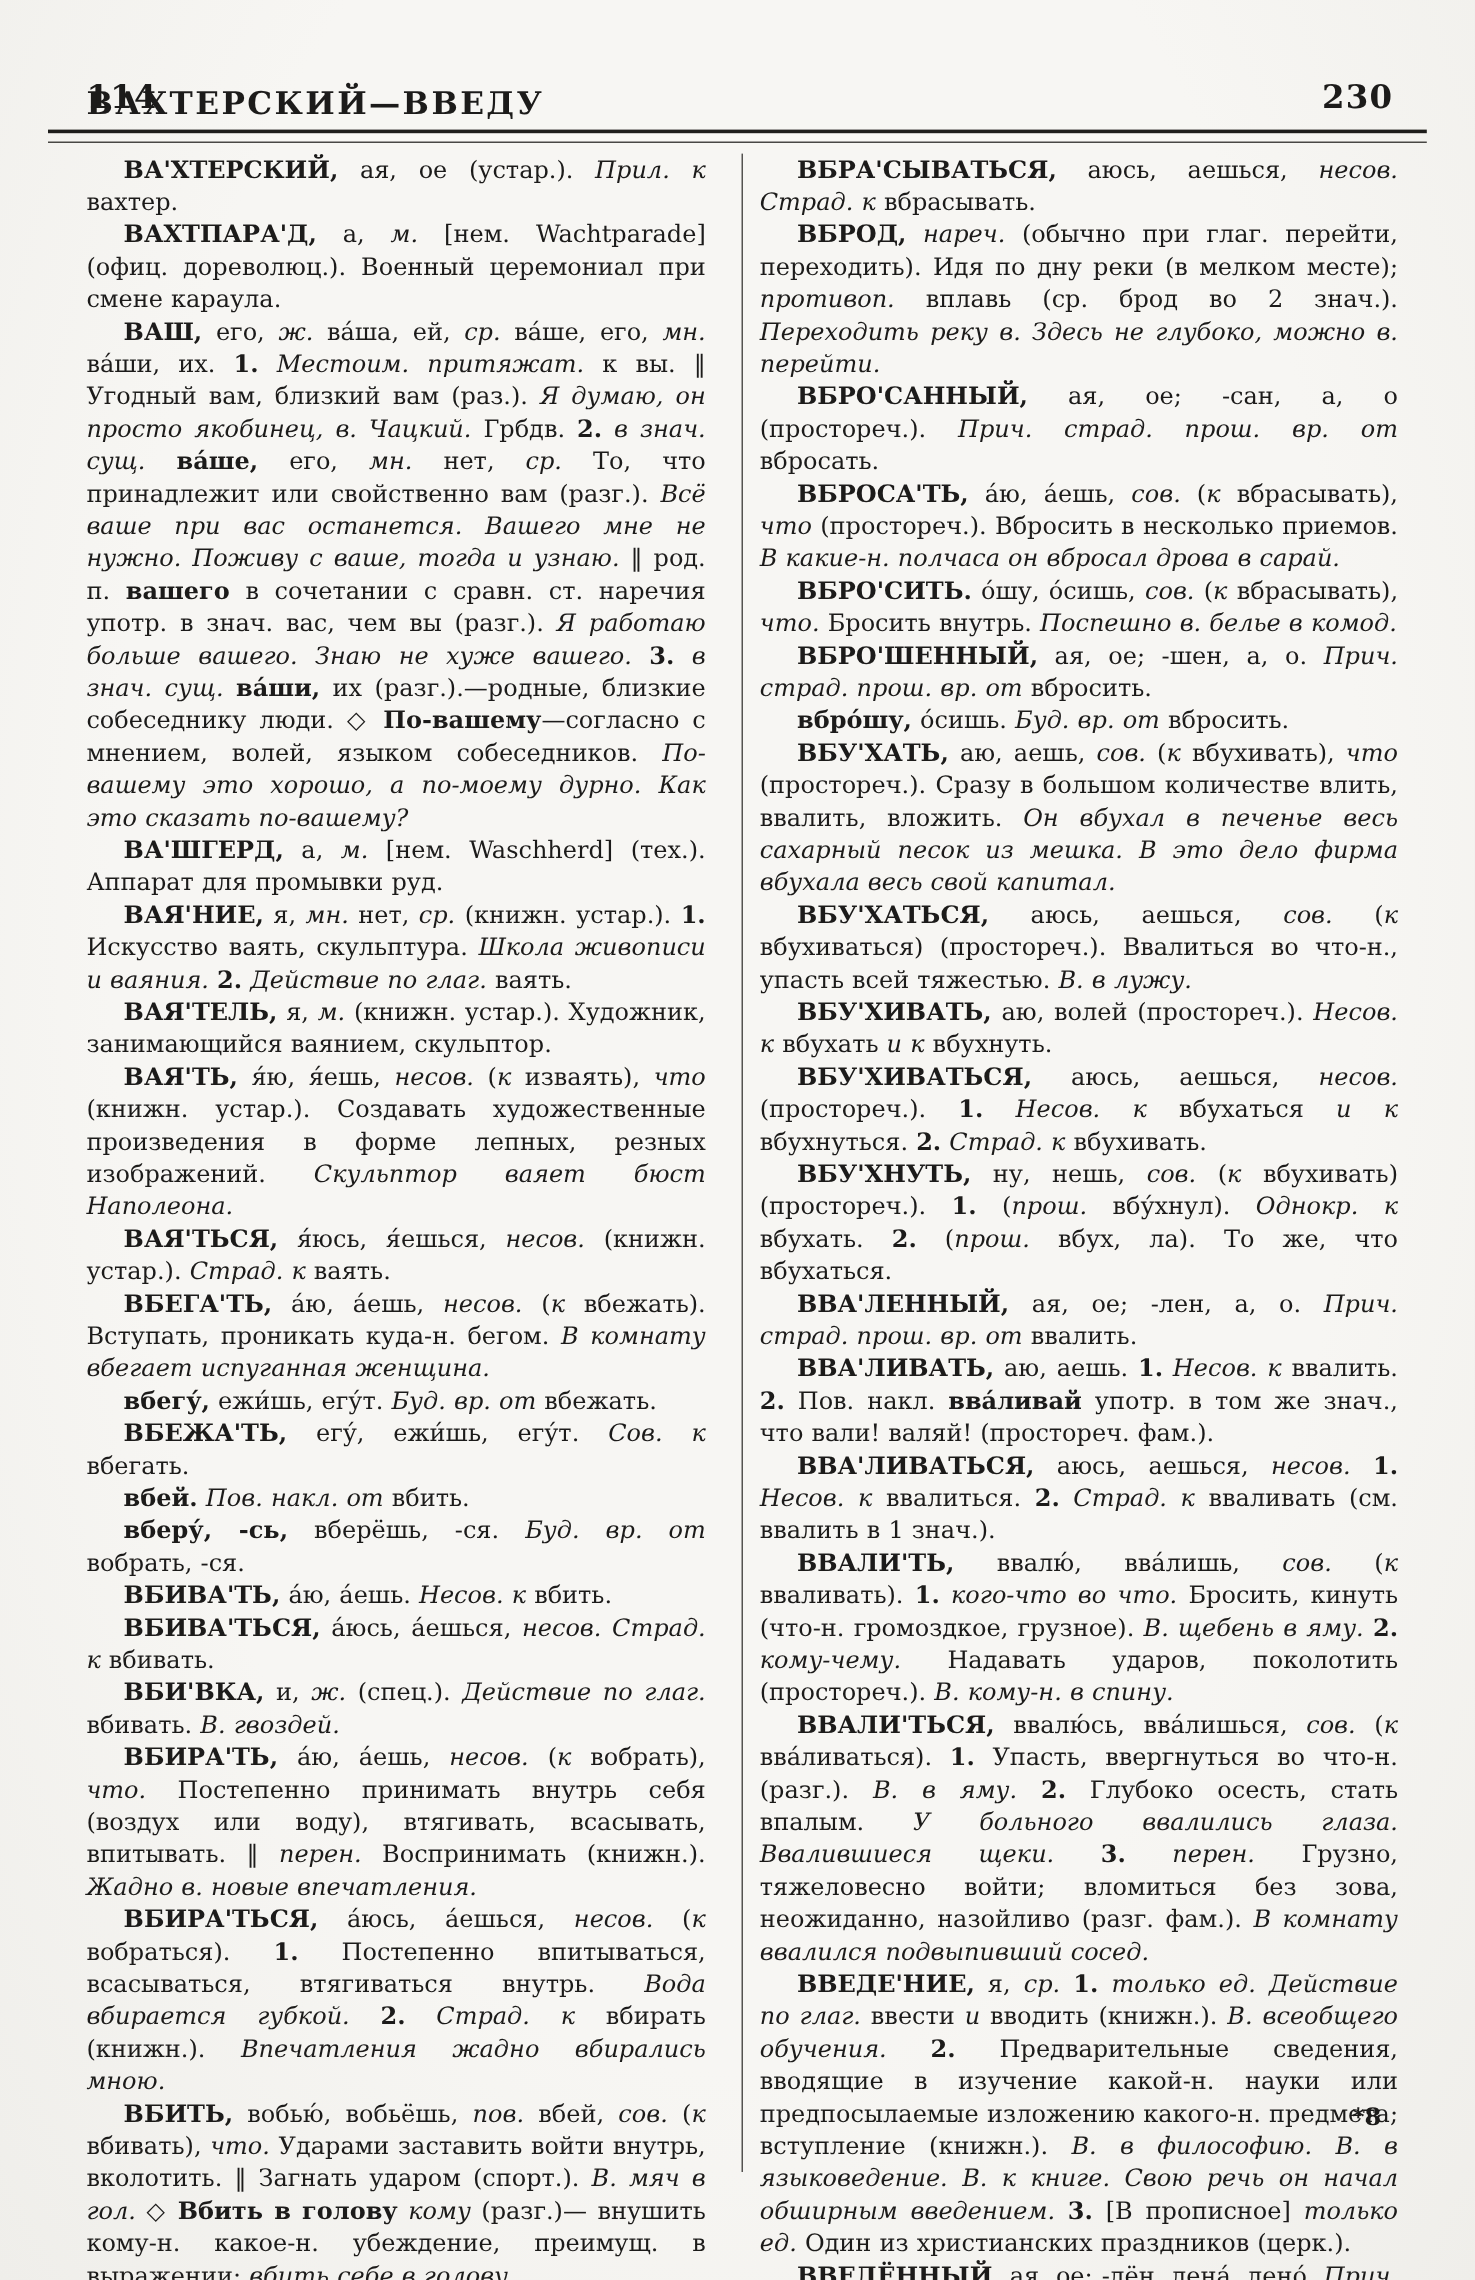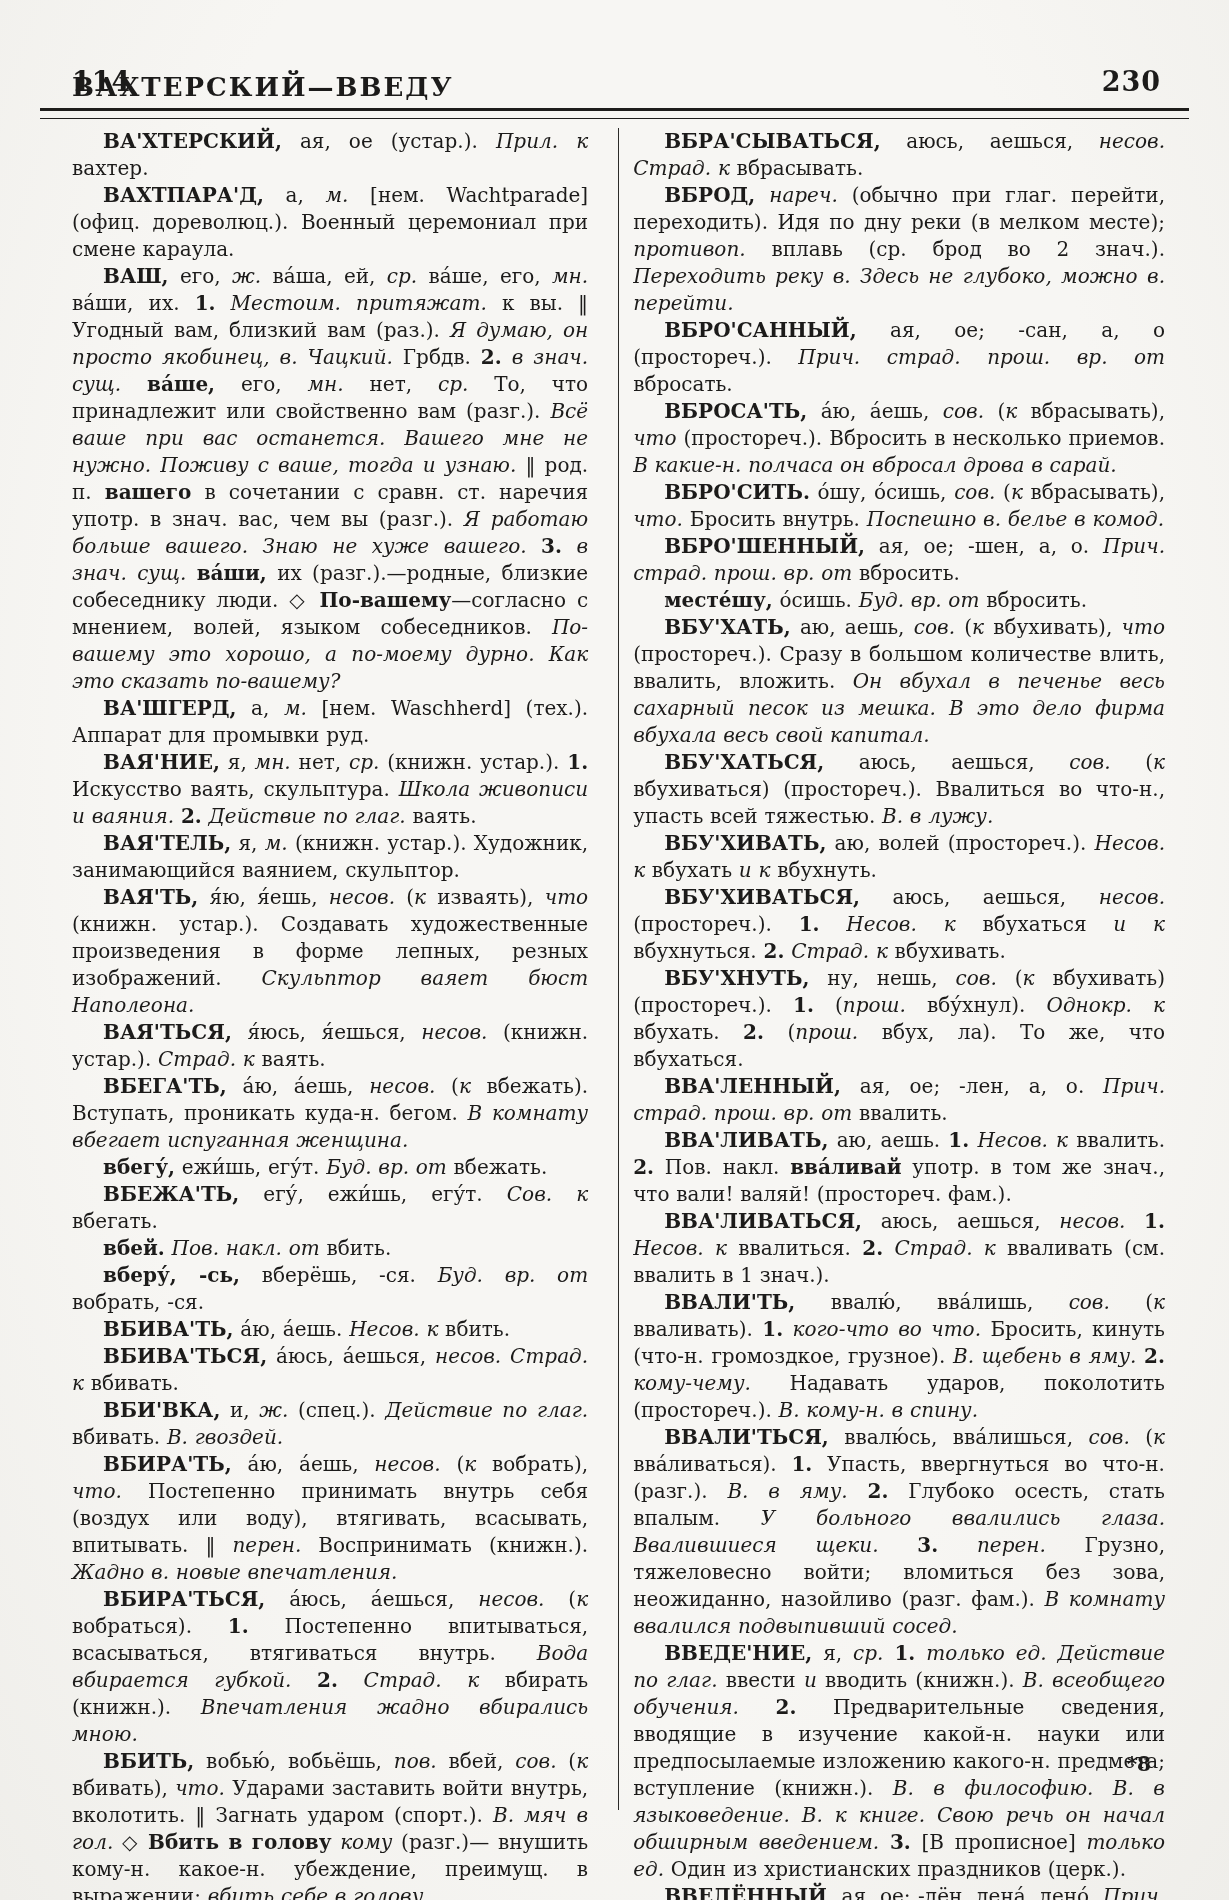--- a/index.html
+++ b/index.html
@@ -116,21 +116,21 @@
         <p class="entry"><span class="hw">ВБЛИЗИ',</span><span> </span><span class="it">нареч.</span><span> На малом расстоянии, невдалеке. </span><span class="it">В. лежала маленькая деревушка. В. от города. Дальнозоркий в. хуже видит.</span></p>
       </div>
     <div class="col-divider"></div>
     <div class="col right-col" id="col-right">
         <p class="entry"><span class="hw">ВБРА'СЫВАТЬСЯ,</span><span> аюсь, аешься, </span><span class="it">несов.</span><span> </span><span class="it">Страд. к</span><span> вбрасывать.</span></p>
         <p class="entry"><span class="hw">ВБРОД,</span><span> </span><span class="it">нареч.</span><span> (обычно при глаг. перейти, переходить). Идя по дну реки (в мелком месте); </span><span class="it">противоп.</span><span> вплавь (ср. брод во 2 знач.). </span><span class="it">Переходить реку в. Здесь не глубоко, можно в. перейти.</span></p>
         <p class="entry"><span class="hw">ВБРО'САННЫЙ,</span><span> ая, ое; -сан, а, о (простореч.). </span><span class="it">Прич. страд. прош. вр. от</span><span> вбросать.</span></p>
         <p class="entry"><span class="hw">ВБРОСА'ТЬ,</span><span> а́ю, а́ешь, </span><span class="it">сов.</span><span> (</span><span class="it">к</span><span> вбрасывать), </span><span class="it">что</span><span> (простореч.). Вбросить в несколько приемов. </span><span class="it">В какие-н. полчаса он вбросал дрова в сарай.</span></p>
         <p class="entry"><span class="hw">ВБРО'СИТЬ.</span><span> о́шу, о́сишь, </span><span class="it">сов.</span><span> (</span><span class="it">к</span><span> вбрасывать), </span><span class="it">что.</span><span> Бросить внутрь. </span><span class="it">Поспешно в. белье в комод.</span></p>
         <p class="entry"><span class="hw">ВБРО'ШЕННЫЙ,</span><span> ая, ое; -шен, а, о. </span><span class="it">Прич. страд. прош. вр. от</span><span> вбросить.</span></p>
-        <p class="entry"><span class="hw">месте́шу,</span><span> о́сишь. </span><span class="it">Буд. вр. от</span><span> вбросить.</span></p>
+        <p class="entry"><span class="hw">вбро́шу,</span><span> о́сишь. </span><span class="it">Буд. вр. от</span><span> вбросить.</span></p>
         <p class="entry"><span class="hw">ВБУ'ХАТЬ,</span><span> аю, аешь, </span><span class="it">сов.</span><span> (</span><span class="it">к</span><span> вбухивать), </span><span class="it">что</span><span> (простореч.). Сразу в большом количестве влить, ввалить, вложить. </span><span class="it">Он вбухал в печенье весь сахарный песок из мешка. В это дело фирма вбухала весь свой капитал.</span></p>
         <p class="entry"><span class="hw">ВБУ'ХАТЬСЯ,</span><span> аюсь, аешься, </span><span class="it">сов.</span><span> (</span><span class="it">к</span><span> вбухиваться) (простореч.). Ввалиться во что-н., упасть всей тяжестью. </span><span class="it">В. в лужу.</span></p>
         <p class="entry"><span class="hw">ВБУ'ХИВАТЬ,</span><span> аю, волей (простореч.). </span><span class="it">Несов. к</span><span> вбухать </span><span class="it">и к</span><span> вбухнуть.</span></p>
         <p class="entry"><span class="hw">ВБУ'ХИВАТЬСЯ,</span><span> аюсь, аешься, </span><span class="it">несов.</span><span> (простореч.). </span><span class="hw">1.</span><span> </span><span class="it">Несов. к</span><span> вбухаться </span><span class="it">и к</span><span> вбухнуться. </span><span class="hw">2.</span><span> </span><span class="it">Страд. к</span><span> вбухивать.</span></p>
         <p class="entry"><span class="hw">ВБУ'ХНУТЬ,</span><span> ну, нешь, </span><span class="it">сов.</span><span> (</span><span class="it">к</span><span> вбухивать) (простореч.). </span><span class="hw">1.</span><span> (</span><span class="it">прош.</span><span> вбу́хнул). </span><span class="it">Однокр. к</span><span> вбухать. </span><span class="hw">2.</span><span> (</span><span class="it">прош.</span><span> вбух, ла). То же, что вбухаться.</span></p>
         <p class="entry"><span class="hw">ВВА'ЛЕННЫЙ,</span><span> ая, ое; -лен, а, о. </span><span class="it">Прич. страд. прош. вр. от</span><span> ввалить.</span></p>
         <p class="entry"><span class="hw">ВВА'ЛИВАТЬ,</span><span> аю, аешь. </span><span class="hw">1.</span><span> </span><span class="it">Несов. к</span><span> ввалить. </span><span class="hw">2.</span><span> Пов. накл. </span><span class="hw">вва́ливай</span><span> употр. в том же знач., что вали! валяй! (простореч. фам.).</span></p>
         <p class="entry"><span class="hw">ВВА'ЛИВАТЬСЯ,</span><span> аюсь, аешься, </span><span class="it">несов.</span><span> </span><span class="hw">1.</span><span> </span><span class="it">Несов. к</span><span> ввалиться. </span><span class="hw">2.</span><span> </span><span class="it">Страд. к</span><span> вваливать (см. ввалить в 1 знач.).</span></p>
         <p class="entry"><span class="hw">ВВАЛИ'ТЬ,</span><span> ввалю́, вва́лишь, </span><span class="it">сов.</span><span> (</span><span class="it">к</span><span> вваливать). </span><span class="hw">1.</span><span> </span><span class="it">кого-что во что.</span><span> Бросить, кинуть (что-н. громоздкое, грузное). </span><span class="it">В. щебень в яму.</span><span> </span><span class="hw">2.</span><span> </span><span class="it">кому-чему.</span><span> Надавать ударов, поколотить (простореч.). </span><span class="it">В. кому-н. в спину.</span></p>
         <p class="entry"><span class="hw">ВВАЛИ'ТЬСЯ,</span><span> ввалю́сь, вва́лишься, </span><span class="it">сов.</span><span> (</span><span class="it">к</span><span> вва́ливаться). </span><span class="hw">1.</span><span> Упасть, ввергнуться во что-н. (разг.). </span><span class="it">В. в яму.</span><span> </span><span class="hw">2.</span><span> Глубоко осесть, стать впалым. </span><span class="it">У больного ввалились глаза. Ввалившиеся щеки.</span><span> </span><span class="hw">3.</span><span> </span><span class="it">перен.</span><span> Грузно, тяжеловесно войти; вломиться без зова, неожиданно, назойливо (разг. фам.). </span><span class="it">В комнату ввалился подвыпивший сосед.</span></p>

